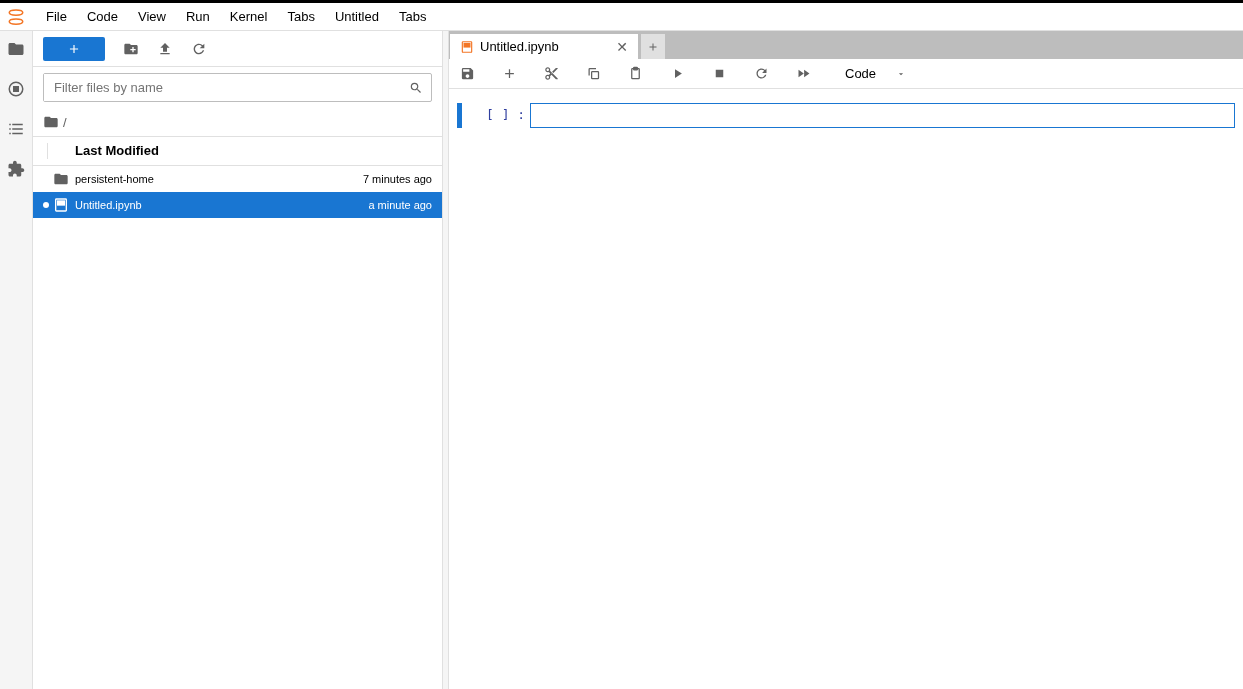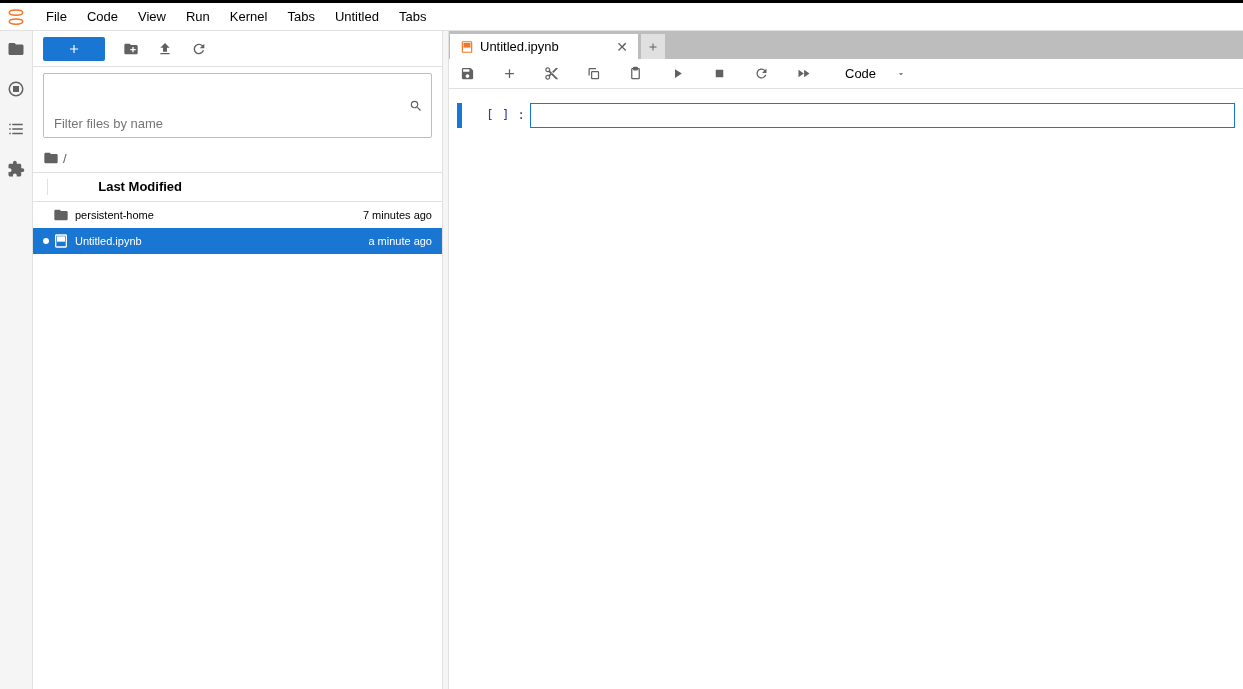--- a/index.html
+++ b/index.html
@@ -10,26 +10,26 @@
 .menu-item { padding: 4px 10px; cursor: pointer; font-size: 13px; }
 .main-layout { display: flex; height: calc(100vh - 31px); }
 .activity-bar { width: 33px; background: #f5f5f5; border-right: 1px solid #e0e0e0; display: flex; flex-direction: column; align-items: center; padding-top: 8px; gap: 20px; }
 .activity-icon { width: 20px; height: 20px; display: flex; align-items: center; justify-content: center; cursor: pointer; color: #616161; }
 .file-panel { width: 410px; border-right: 1px solid #e0e0e0; display: flex; flex-direction: column; background: #fff; }
 .file-toolbar { height: 36px; display: flex; align-items: center; padding: 0 10px; gap: 18px; border-bottom: 1px solid #e0e0e0; }
 .new-btn { background: #1976d2; color: #fff; border: none; width: 62px; height: 24px; display: flex; align-items: center; justify-content: center; cursor: pointer; font-size: 16px; border-radius: 2px; }
 .tool-icon { width: 16px; height: 16px; cursor: pointer; color: #616161; display: flex; align-items: center; justify-content: center; }
 .filter-row { padding: 6px 10px; }
 .filter-input-wrap { position: relative; border: 1px solid #bdbdbd; border-radius: 2px; display: flex; align-items: center; }
-.filter-input { border: none; outline: none; padding: 6px 10px; flex: 1; font-size: 13px; margin-top: 36px; }
+.filter-input { border: none; outline: none; padding: 6px 10px; flex: 1; font-size: 13px; }
 .filter-search-icon { padding: 0 8px; color: #616161; }
 .breadcrumb-row { padding: 6px 10px; display: flex; align-items: center; gap: 4px; color: #616161; border-bottom: 1px solid #e0e0e0; }
 .list-header { display: flex; padding: 6px 10px; border-bottom: 1px solid #e0e0e0; font-weight: 600; font-size: 13px; }
 .col-name { flex: 1; display: flex; align-items: center; gap: 6px; }
-.col-modified { text-align: right; width: 130px; }
+.col-modified { text-align: center; width: 130px; }
 .sort-caret { font-size: 10px; margin-left: auto; margin-right: 20px; }
 .col-divider { width: 1px; background: #e0e0e0; height: 16px; margin: 0 4px; }
 .file-row { display: flex; padding: 5px 10px; align-items: center; font-size: 11px; cursor: pointer; }
 .file-row.selected { background: #1976d2; color: #fff; }
 .row-icon { width: 16px; height: 16px; margin-right: 6px; display: flex; align-items: center; justify-content: center; }
 .row-dot { width: 6px; height: 6px; border-radius: 50%; background: #fff; margin-right: 4px; }
 .row-dot.hidden { visibility: hidden; }
 .row-name { flex: 1; }
 .row-modified { text-align: right; }
 .main-area { flex: 1; display: flex; flex-direction: column; background: #fff; }

